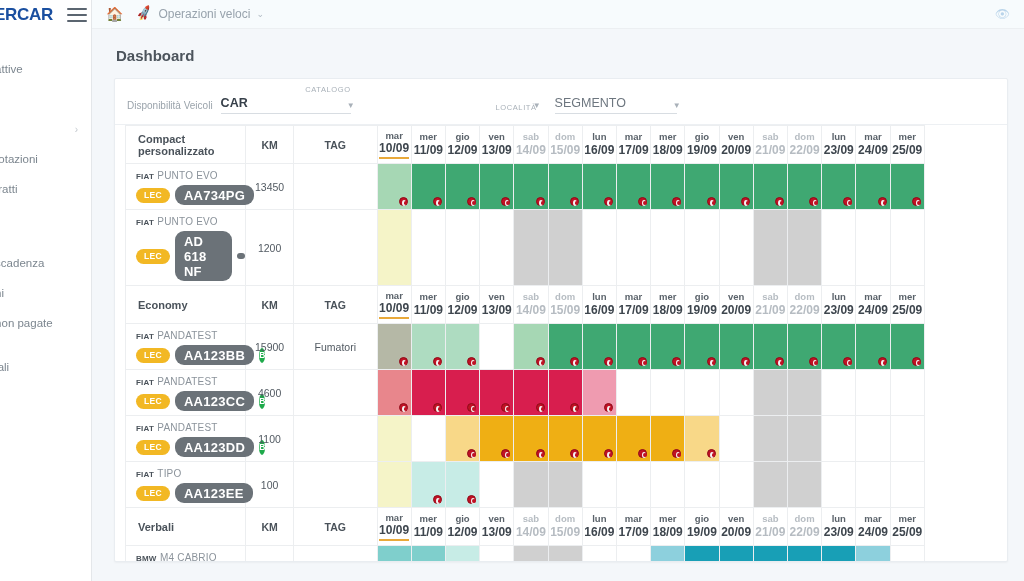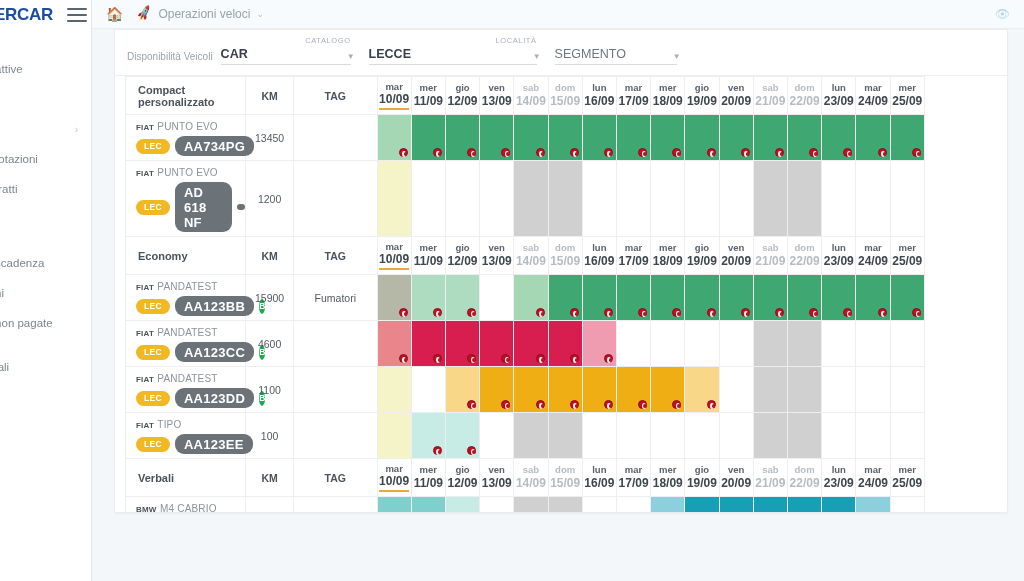--- a/index.html
+++ b/index.html
@@ -232,35 +232,35 @@
     <div class="topbar">
       <span class="home-icon">🏠</span>
       <span class="quickops">
         <span class="rocket">🚀</span>
         <span>Operazioni veloci</span>
         <span class="caret">⌄</span>
       </span>
       <span class="eye">👁</span>
     </div>
 
+    <h1 class="page-title">Dashboard</h1>
 
     <div class="card">
 
       <div class="filterbar">
         <span class="filter-label">Disponibilità Veicoli</span>
 
         <div class="field f-catalogo">
           <span class="flabel">CATALOGO</span>
           <span class="fvalue">CAR</span>
           <span class="fcaret">▼</span>
         </div>
 
         <div class="field f-localita">
           <span class="flabel">LOCALITÀ</span>
-          <span class="fvalue">LECCE</span>
           <span class="fcaret">▼</span>
         </div>
 
         <div class="field f-segmento">
           <span class="flabel">&nbsp;</span>
           <span class="fvalue placeholder">SEGMENTO</span>
           <span class="fcaret">▼</span>
         </div>
       </div>
 

